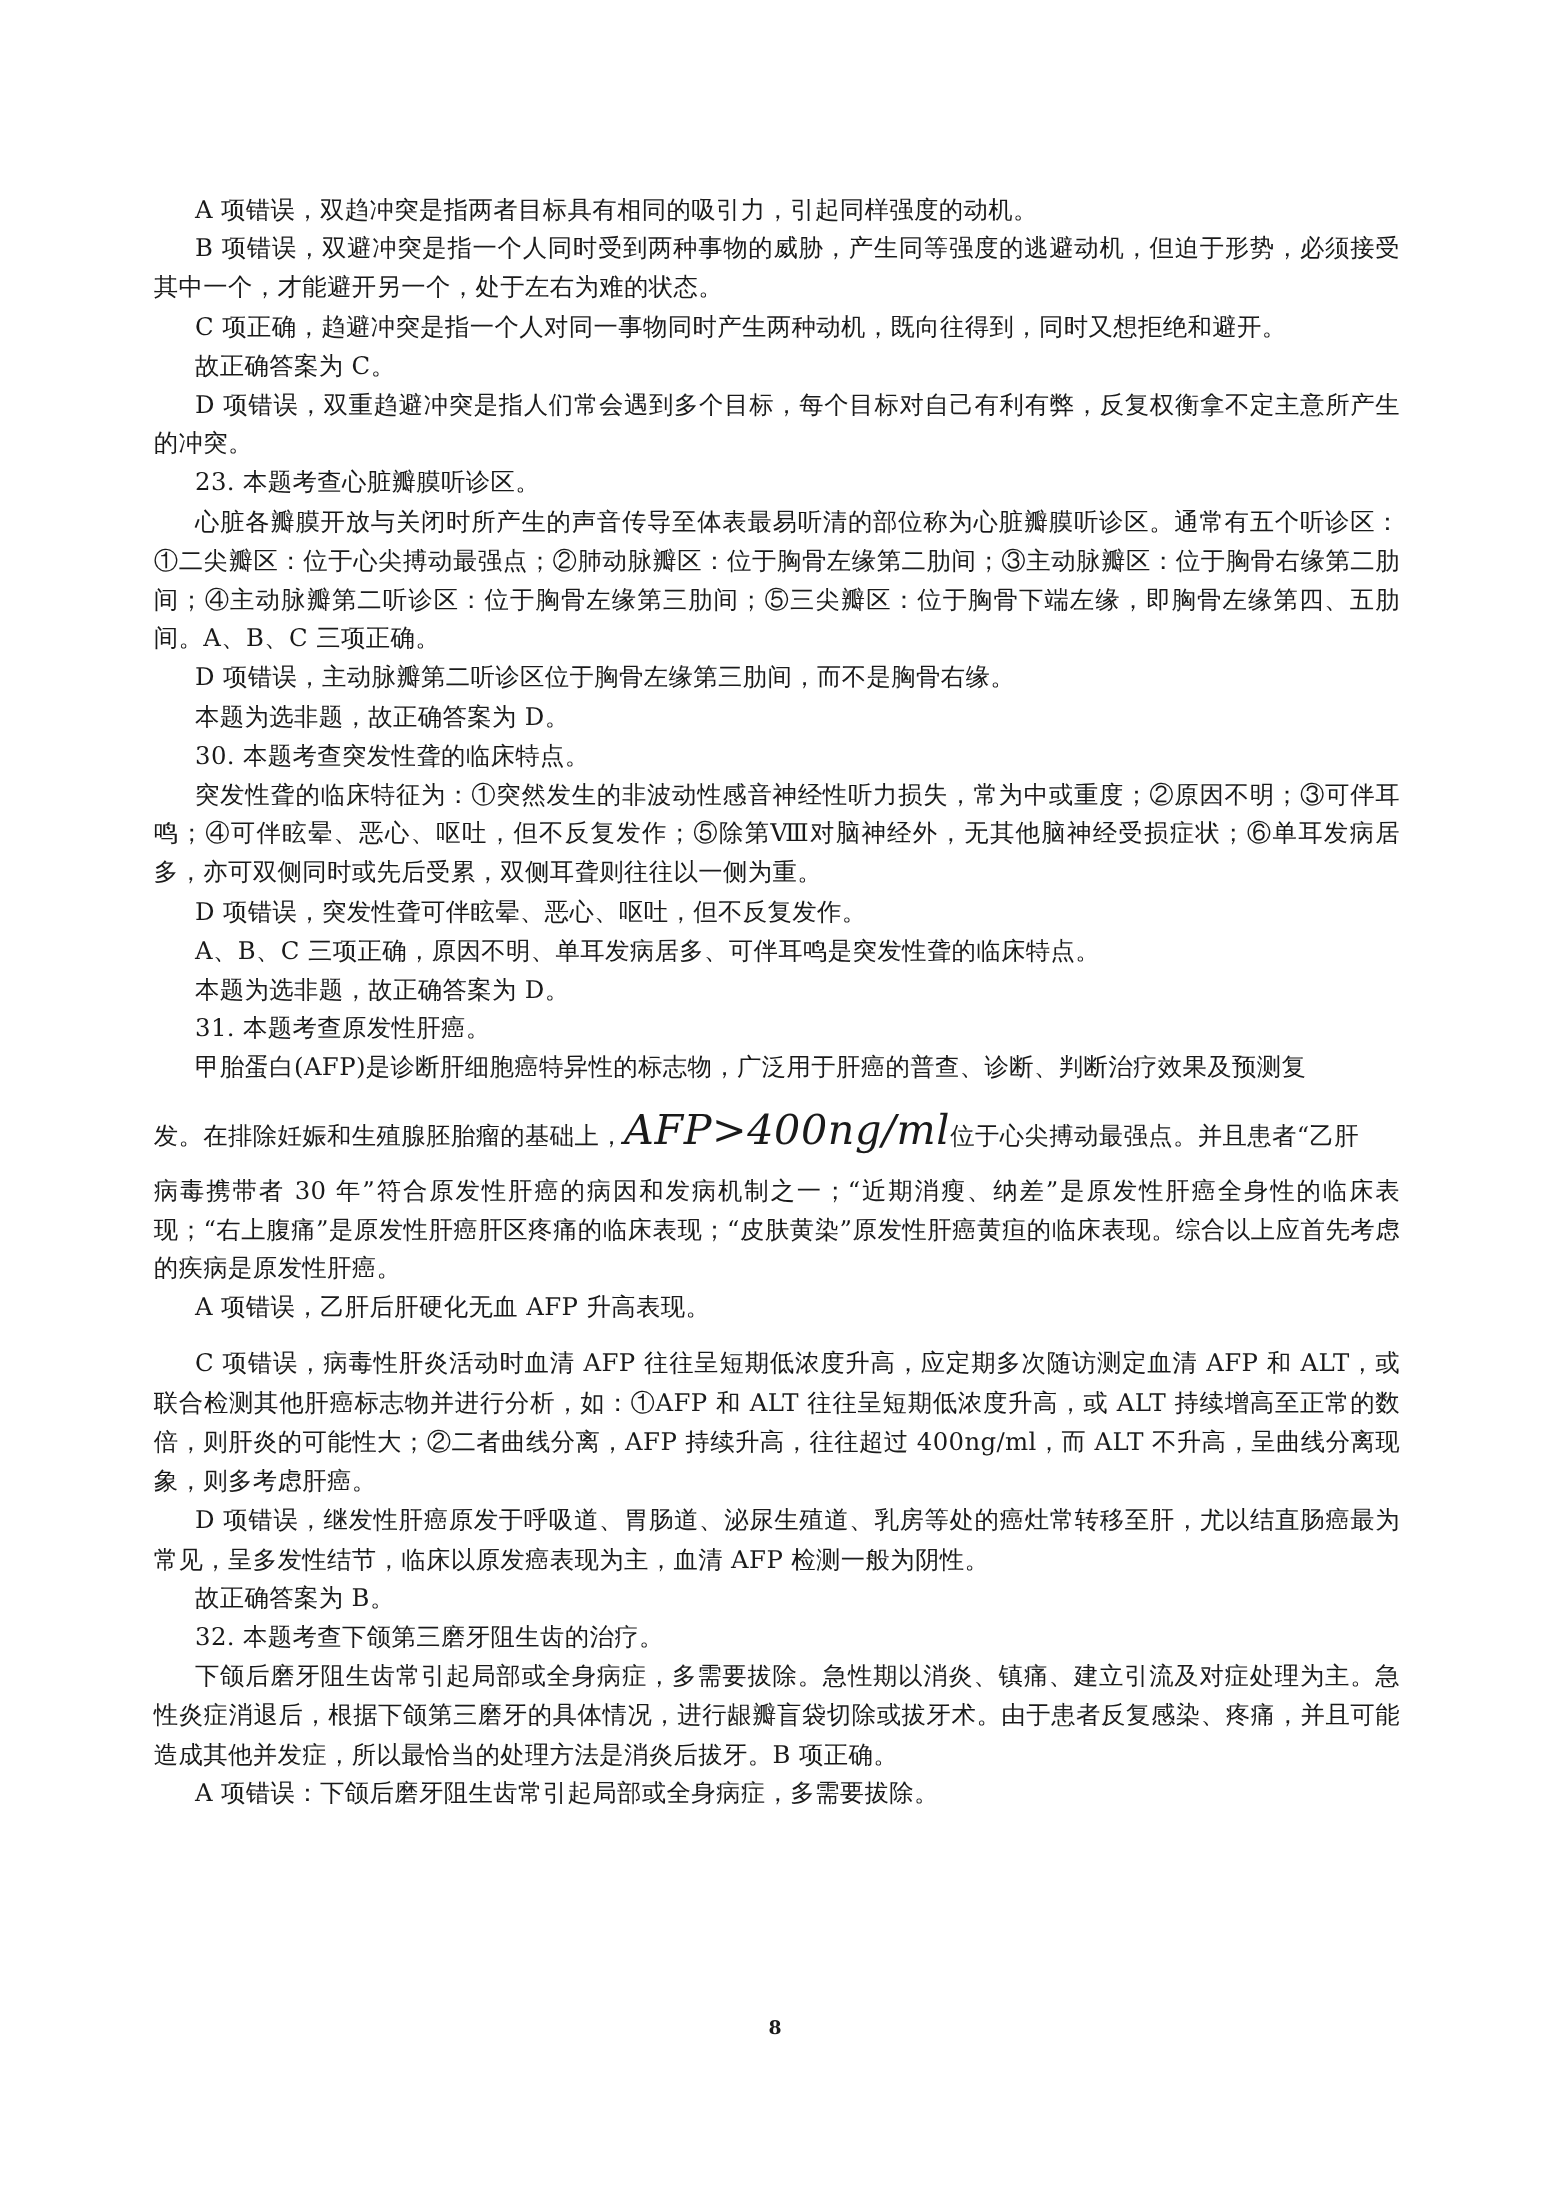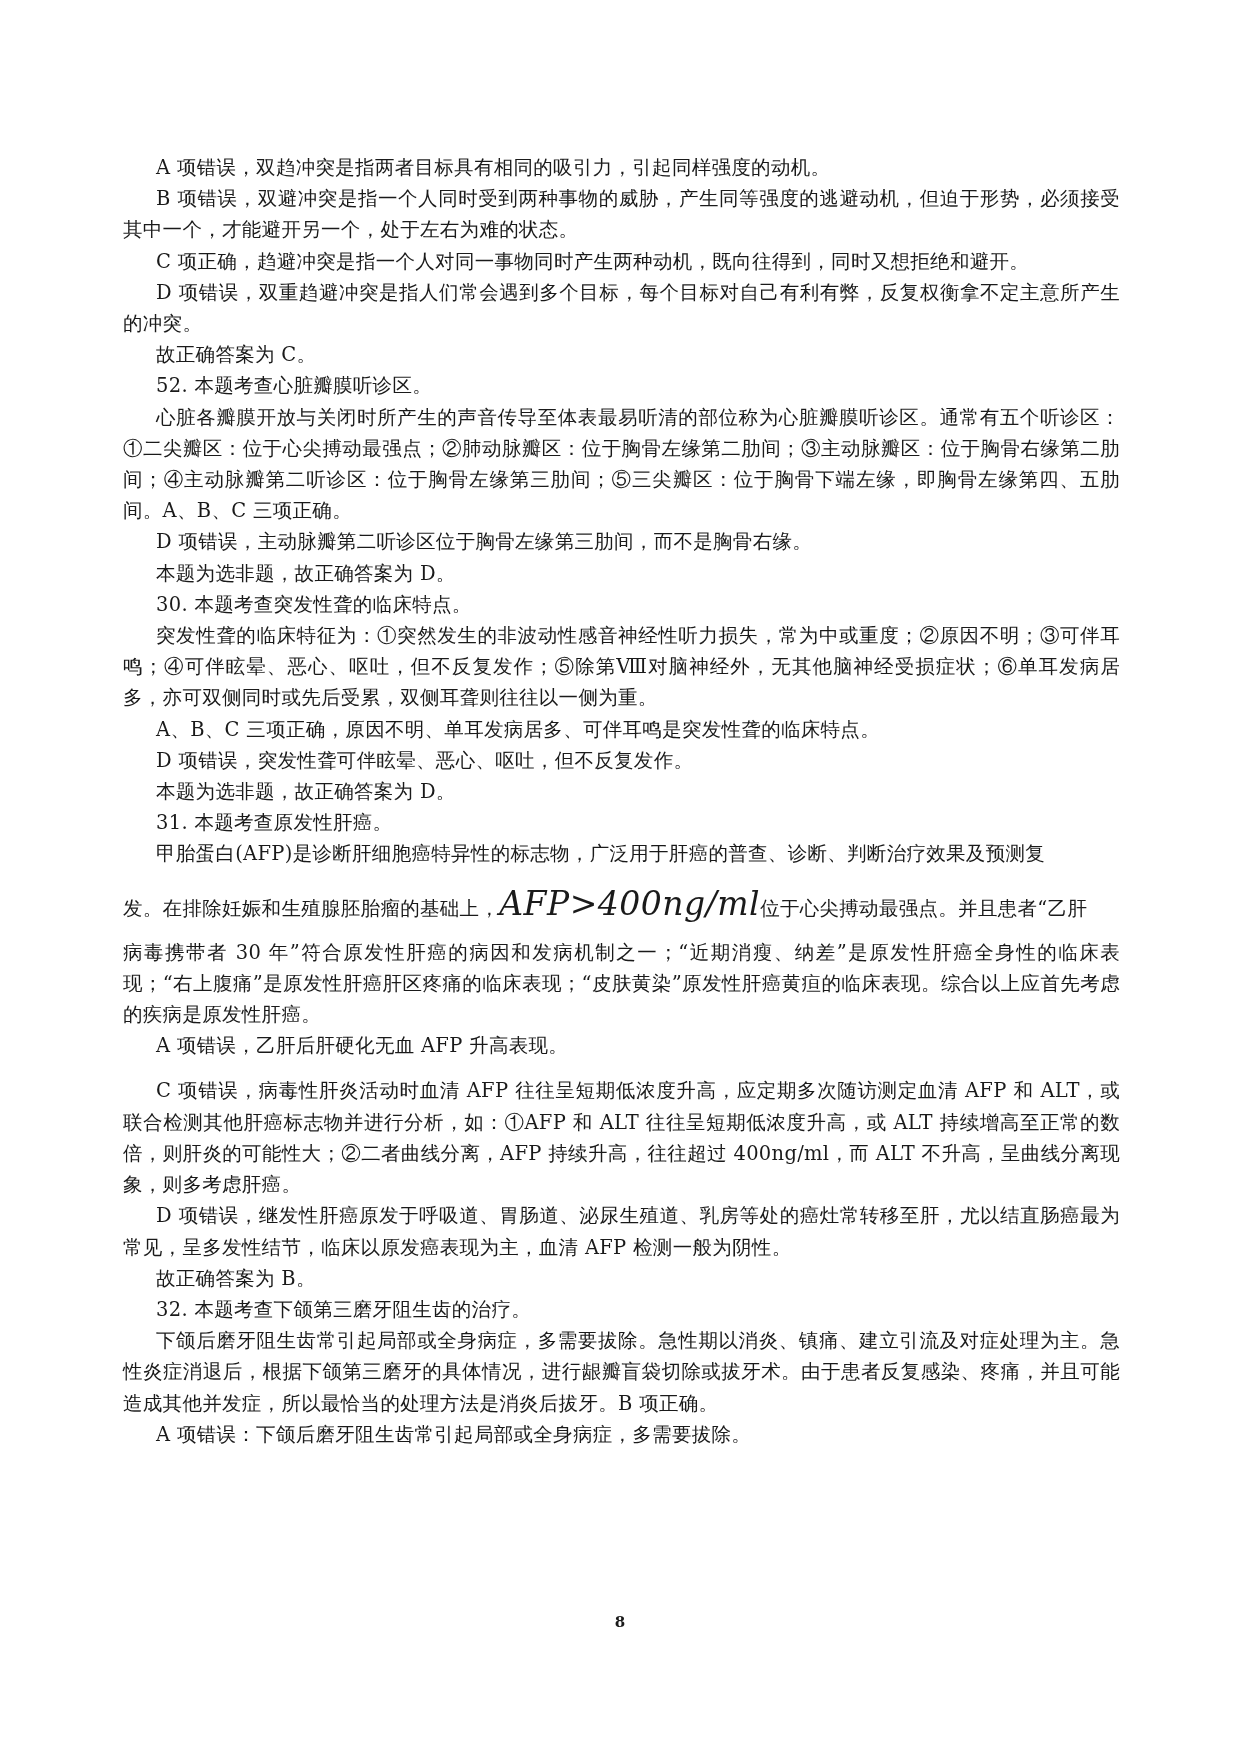--- a/index.html
+++ b/index.html
@@ -65,32 +65,32 @@
   </style>
 </head>
 <body>
 
 <div class="page">
   <div class="content">
 
     <p class="para">A 项错误，双趋冲突是指两者目标具有相同的吸引力，引起同样强度的动机。</p>
     <p class="para">B 项错误，双避冲突是指一个人同时受到两种事物的威胁，产生同等强度的逃避动机，但迫于形势，必须接受其中一个，才能避开另一个，处于左右为难的状态。</p>
     <p class="para">C 项正确，趋避冲突是指一个人对同一事物同时产生两种动机，既向往得到，同时又想拒绝和避开。</p>
+    <p class="para">故正确答案为 C。</p>
     <p class="para">D 项错误，双重趋避冲突是指人们常会遇到多个目标，每个目标对自己有利有弊，反复权衡拿不定主意所产生的冲突。</p>
-    <p class="para">故正确答案为 C。</p>
 
-    <p class="para">52. 本题考查心脏瓣膜听诊区。</p>
+    <p class="para">23. 本题考查心脏瓣膜听诊区。</p>
     <p class="para">心脏各瓣膜开放与关闭时所产生的声音传导至体表最易听清的部位称为心脏瓣膜听诊区。通常有五个听诊区：①二尖瓣区：位于心尖搏动最强点；②肺动脉瓣区：位于胸骨左缘第二肋间；③主动脉瓣区：位于胸骨右缘第二肋间；④主动脉瓣第二听诊区：位于胸骨左缘第三肋间；⑤三尖瓣区：位于胸骨下端左缘，即胸骨左缘第四、五肋间。A、B、C 三项正确。</p>
     <p class="para">D 项错误，主动脉瓣第二听诊区位于胸骨左缘第三肋间，而不是胸骨右缘。</p>
     <p class="para">本题为选非题，故正确答案为 D。</p>
 
     <p class="para">30. 本题考查突发性聋的临床特点。</p>
     <p class="para">突发性聋的临床特征为：①突然发生的非波动性感音神经性听力损失，常为中或重度；②原因不明；③可伴耳鸣；④可伴眩晕、恶心、呕吐，但不反复发作；⑤除第Ⅷ对脑神经外，无其他脑神经受损症状；⑥单耳发病居多，亦可双侧同时或先后受累，双侧耳聋则往往以一侧为重。</p>
+    <p class="para">D 项错误，突发性聋可伴眩晕、恶心、呕吐，但不反复发作。</p>
     <p class="para">A、B、C 三项正确，原因不明、单耳发病居多、可伴耳鸣是突发性聋的临床特点。</p>
-    <p class="para">D 项错误，突发性聋可伴眩晕、恶心、呕吐，但不反复发作。</p>
     <p class="para">本题为选非题，故正确答案为 D。</p>
 
     <p class="para">31. 本题考查原发性肝癌。</p>
 
     <div>
       <p class="para">甲胎蛋白(AFP)是诊断肝细胞癌特异性的标志物，广泛用于肝癌的普查、诊断、判断治疗效果及预测复</p>
       <p class="math-line gap-top gap-bottom"><span>发。在排除妊娠和生殖腺胚胎瘤的基础上，</span><span class="math">AFP&gt;400ng/ml</span><span>位于心尖搏动最强点。并且患者“乙肝</span></p>
       <p class="math-line" style="line-height:31.2px;">病毒携带者 30 年”符合原发性肝癌的病因和发病机制之一；“近期消瘦、纳差”是原发性肝癌全身性的临床表现；“右上腹痛”是原发性肝癌肝区疼痛的临床表现；“皮肤黄染”原发性肝癌黄疸的临床表现。综合以上应首先考虑的疾病是原发性肝癌。</p>
     </div>
 

